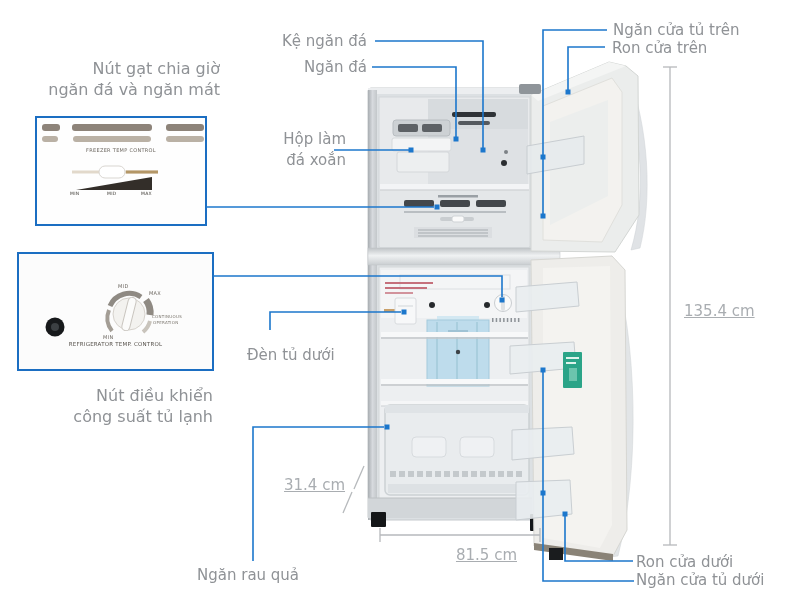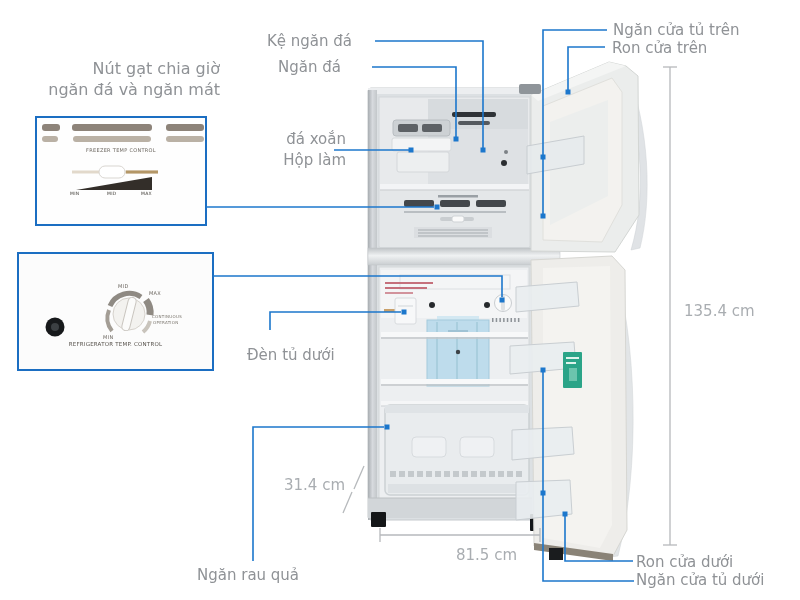--- a/index.html
+++ b/index.html
@@ -1,22 +1,22 @@
 <!DOCTYPE html>
 <html><head>
 <meta charset="utf-8">
 <style>
   html,body{margin:0;padding:0;background:#fff;}
   #stage{position:relative;width:800px;height:600px;background:#ffffff;overflow:hidden;
          font-family:"DejaVu Sans","Liberation Sans",sans-serif;}
   #art{position:absolute;left:0;top:0;}
   .label{position:absolute;font-size:15px;color:#8f9296;white-space:nowrap;line-height:19px;text-align:right;}
-  .label.right{text-align:center;}
+  .label.right{text-align:right;}
   .label.center{text-align:right;white-space:normal;}
-  .dim{color:#a9adb1;}
+  .dim{color:#a9adb1;text-decoration:underline;}
   .tiny{position:absolute;color:#6b665f;white-space:nowrap;letter-spacing:.3px;}
   .t5{font-size:5px;}
   .t45{font-size:4.5px;color:#43403b;}
   .t4{font-size:4px;color:#7a756d;}
   .ptitle{font-size:5.5px;color:#55504a;text-align:center;letter-spacing:.2px;}
 </style>
 </head>
 <body>
 
 <div id="stage">
@@ -212,26 +212,30 @@
 <div class="label center" style="left:25px;top:58px;width:195px;font-size:16px;line-height:21px">
   <div>Nút gạt chia giờ</div>
   <div>ngăn đá và ngăn mát</div>
 </div>
 
 <div class="label right" style="left:252px;top:32px;width:115px">Kệ ngăn đá</div>
 
 <div class="label right" style="left:252px;top:58px;width:115px">Ngăn đá</div>
 
 <div class="label center" style="left:246px;top:129px;width:100px;line-height:21px">
+  <div>Hộp làm</div>
   <div>đá xoắn</div>
-  <div>Hộp làm</div>
 </div>
 
 <div class="label" style="left:247px;top:346px">Đèn tủ dưới</div>
 
+<div class="label center" style="left:23px;top:385px;width:190px;font-size:16px;line-height:21px">
+  <div>Nút điều khiển</div>
+  <div>công suất tủ lạnh</div>
+</div>
 
 <div class="label" style="left:197px;top:566px">Ngăn rau quả</div>
 
 <div class="label" style="left:613px;top:21px">Ngăn cửa tủ trên</div>
 
 <div class="label" style="left:612px;top:39px">Ron cửa trên</div>
 
 <div class="label" style="left:636px;top:553px">Ron cửa dưới</div>
 
 <div class="label" style="left:636px;top:571px">Ngăn cửa tủ dưới</div>

